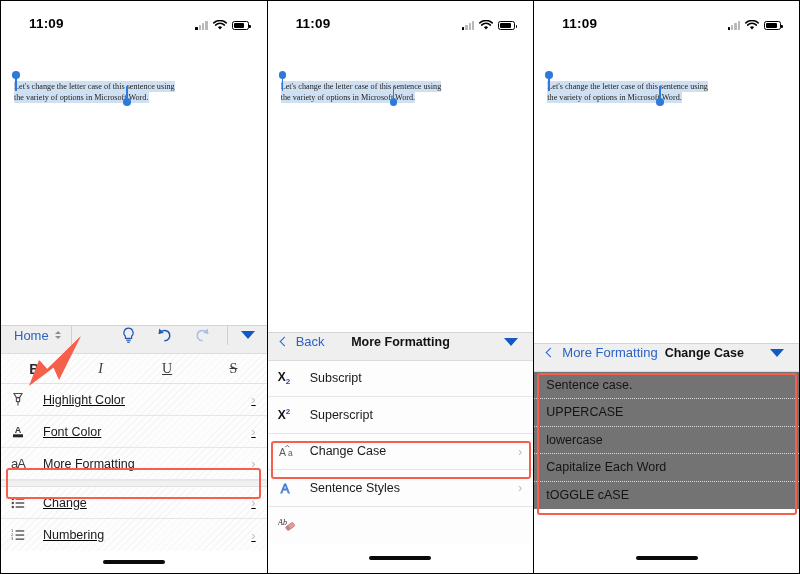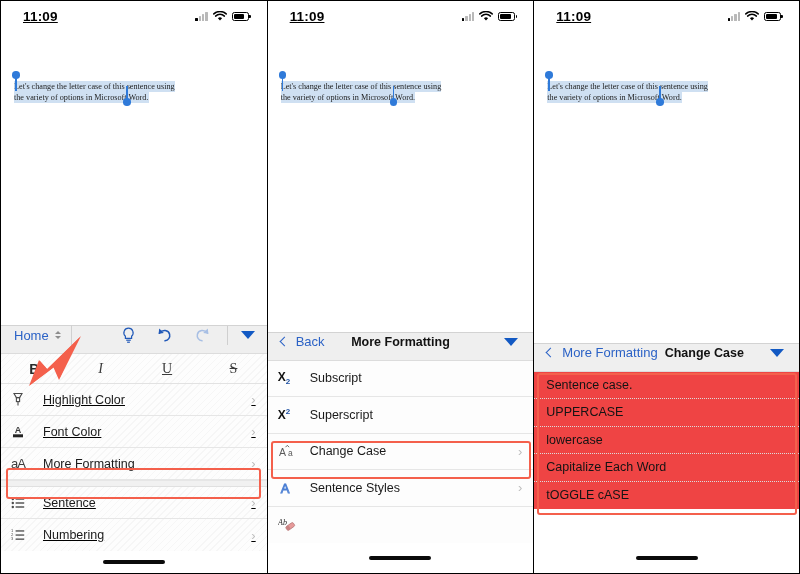--- a/index.html
+++ b/index.html
@@ -26,24 +26,23 @@
     flex-direction: column;
     overflow: hidden;
   }
   .panel:last-child { border-right: 1px solid #000000; }
 
   
   .statusbar {
     height: 30px;
     flex: 0 0 30px;
     display: flex;
-    align-items: center;
+    align-items: flex-end;
     justify-content: space-between;
-    padding: 0 18px 0 22px;
-    text-decoration: underline;
+    padding: 0 18px 0 28px;
   }
   .status-time {
     font-size: 13.5px;
     font-weight: bold;
     color: #000;
     letter-spacing: .2px;
   }
   .status-icons { display: flex; align-items: center; gap: 5px; }
   .sig { display: flex; align-items: flex-end; gap: 1.2px; height: 9px; }
   .sig i { display: block; width: 2.2px; background: #000; border-radius: .5px; }
@@ -208,21 +207,21 @@
   }
   .mrow .arr {
     color: #bdbdbd;
     font-size: 13px;
     line-height: 1;
     font-weight: 300;
   }
   .gapline { height: 7px; background: #f1f1f1; border-bottom: 1px solid #e0e0e0; border-top: 1px solid #e6e6e6;}
 
   
-  .plain-list { background: #ef4444; }
+  .plain-list { background: #737373; }
   .prow {
     height: 27.5px;
     display: flex; align-items: center;
     padding-left: 12px;
     border-bottom: 1px dotted #dcdcdc;
     font-size: 12.5px;
     color: #141414;
   }
   .prow:last-child { border-bottom: none; }
 
@@ -375,21 +374,21 @@
           <div class="ico">
             <svg width="14" height="12" viewBox="0 0 14 12">
               <circle cx="1.8" cy="2" r="1.2" fill="#4a4a4a"></circle>
                 <rect x="4.6" y="1.3" width="8.6" height="1.4" fill="#4a4a4a"></rect>
               <circle cx="1.8" cy="6" r="1.2" fill="#4a4a4a"></circle>
                 <rect x="4.6" y="5.3" width="8.6" height="1.4" fill="#4a4a4a"></rect>
               <circle cx="1.8" cy="10" r="1.2" fill="#4a4a4a"></circle>
                 <rect x="4.6" y="9.3" width="8.6" height="1.4" fill="#4a4a4a"></rect>
             </svg>
           </div>
-          <div class="lbl">Sentence</div>
+          <div class="lbl">Change</div>
           <div class="arr">›</div>
         </div>
 
         <div class="mrow nobord">
           <div class="ico">
             <svg width="14" height="12" viewBox="0 0 14 12">
               <text x="0" y="3.2" font-size="4" fill="#4a4a4a" font-family="Liberation Sans, sans-serif">1</text>
               <text x="0" y="7.4" font-size="4" fill="#4a4a4a" font-family="Liberation Sans, sans-serif">2</text>
               <text x="0" y="11.4" font-size="4" fill="#4a4a4a" font-family="Liberation Sans, sans-serif">3</text>
               <rect x="4.6" y="1.3" width="8.6" height="1.3" fill="#4a4a4a"></rect>

